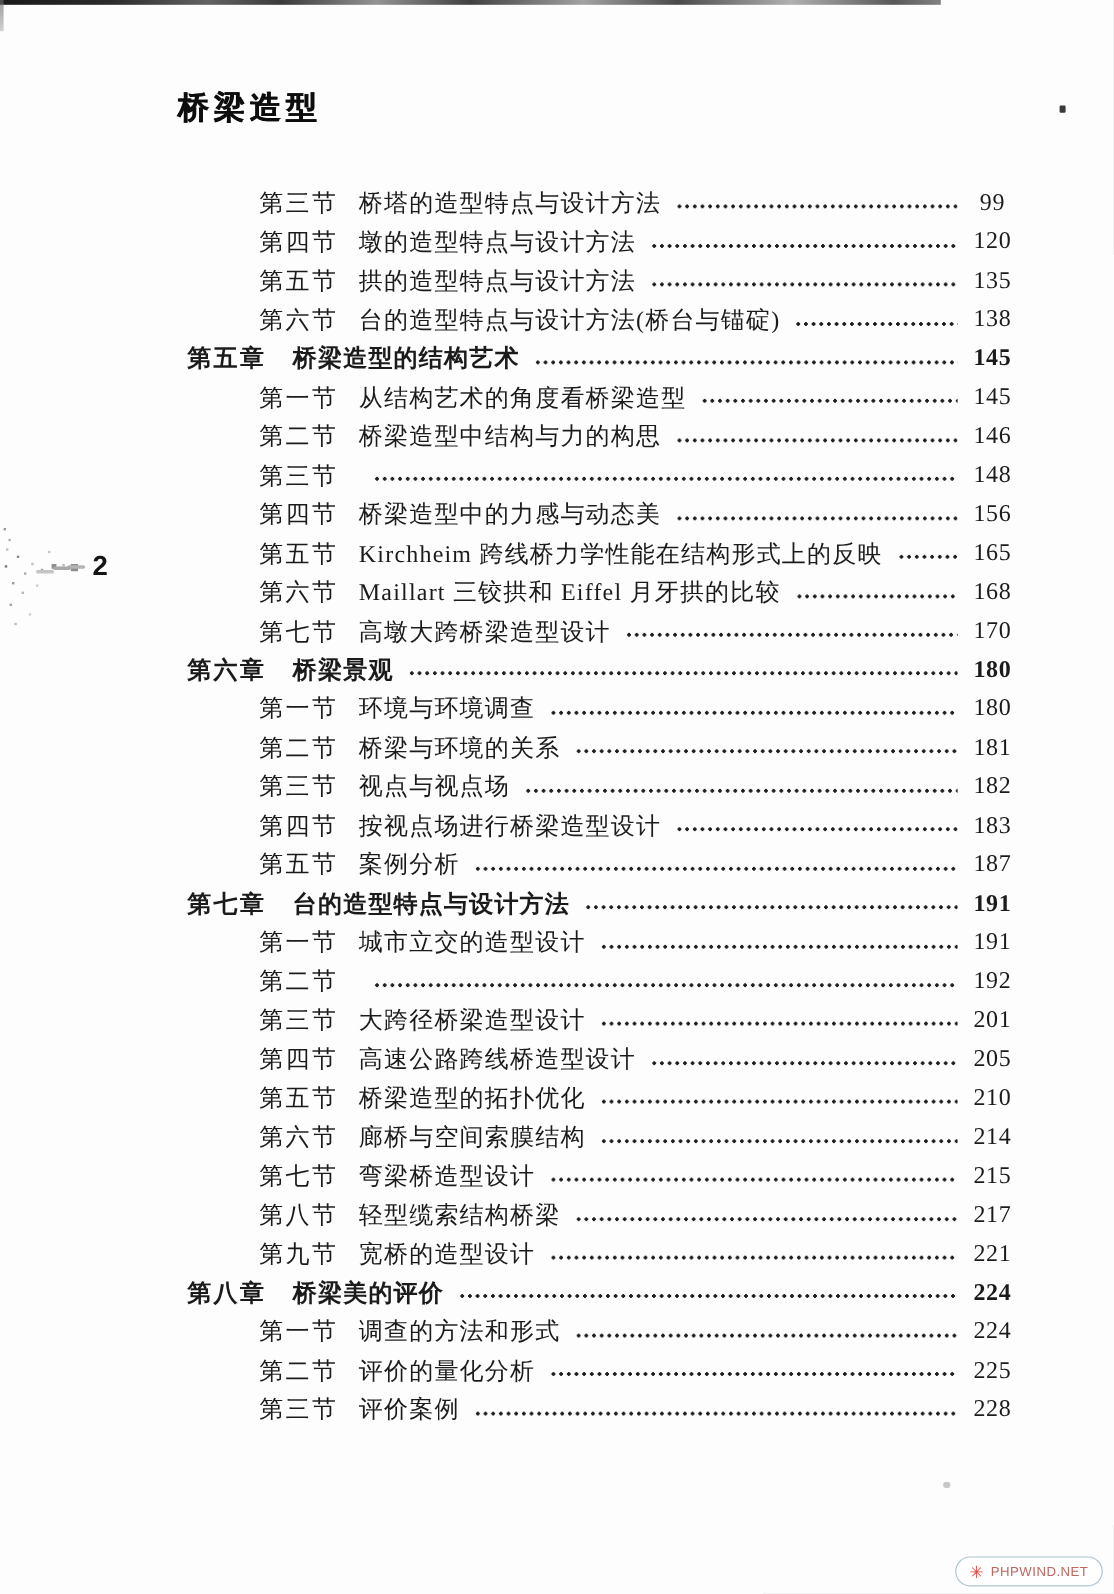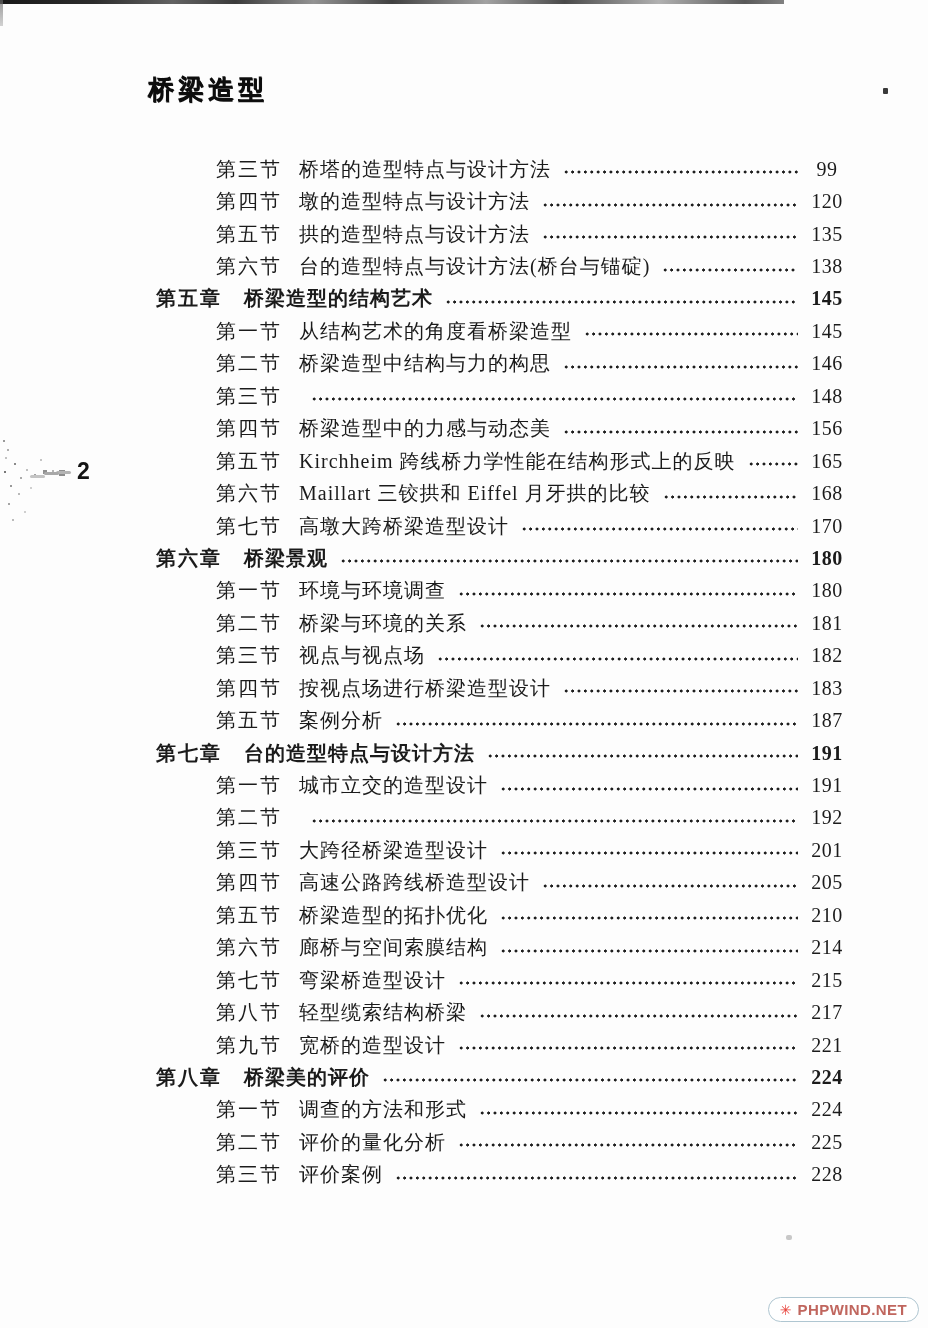--- a/index.html
+++ b/index.html
@@ -101,21 +101,21 @@
   
   .watermark {
     position: absolute; right: 9px; bottom: 6px;
     height: 25px; padding: 0 11px;
     display: flex; align-items: center; gap: 6px;
     border: 1.5px solid #afc6d1; border-radius: 13px;
     background: rgba(255,255,255,.92);
     font-family: "Liberation Sans", "DejaVu Sans", sans-serif;
   }
   .watermark-icon { font-size: 14px; line-height: 1; }
-  .watermark-text { font-size: 15px; font-weight: 700; letter-spacing: .4px; }
+  .watermark-text { font-size: 11px; font-weight: 400; letter-spacing: .4px; }
 </style>
 </head>
 <body>
 
 <div class="page">
 
   <div class="scan-top-bar"></div>
   <div class="scan-left-sliver"></div>
   <div class="scan-dot-topright"></div>
   <div class="scan-dot-bottom"></div>

